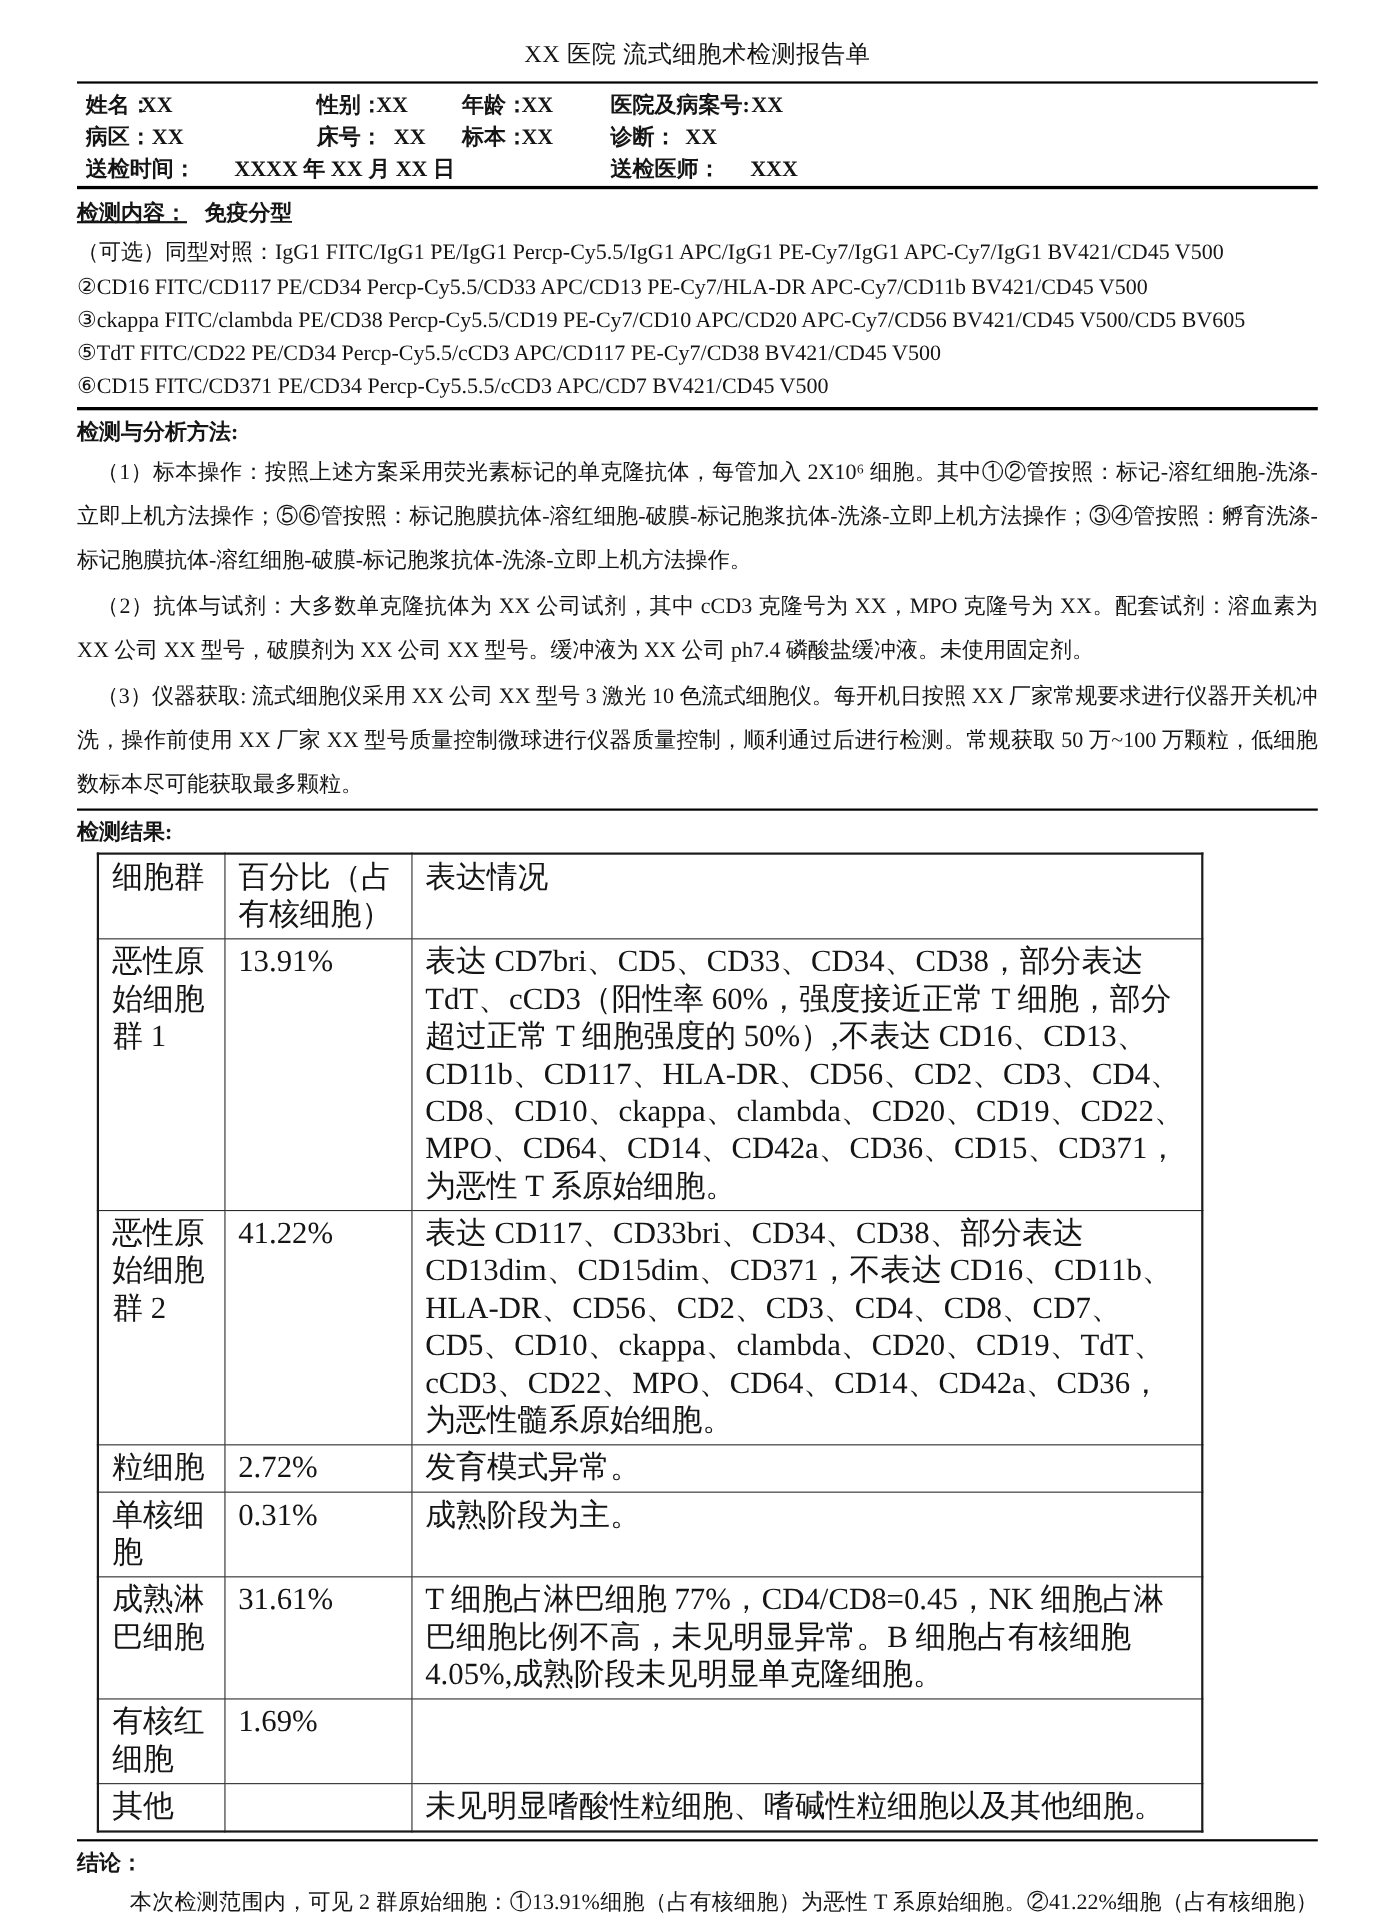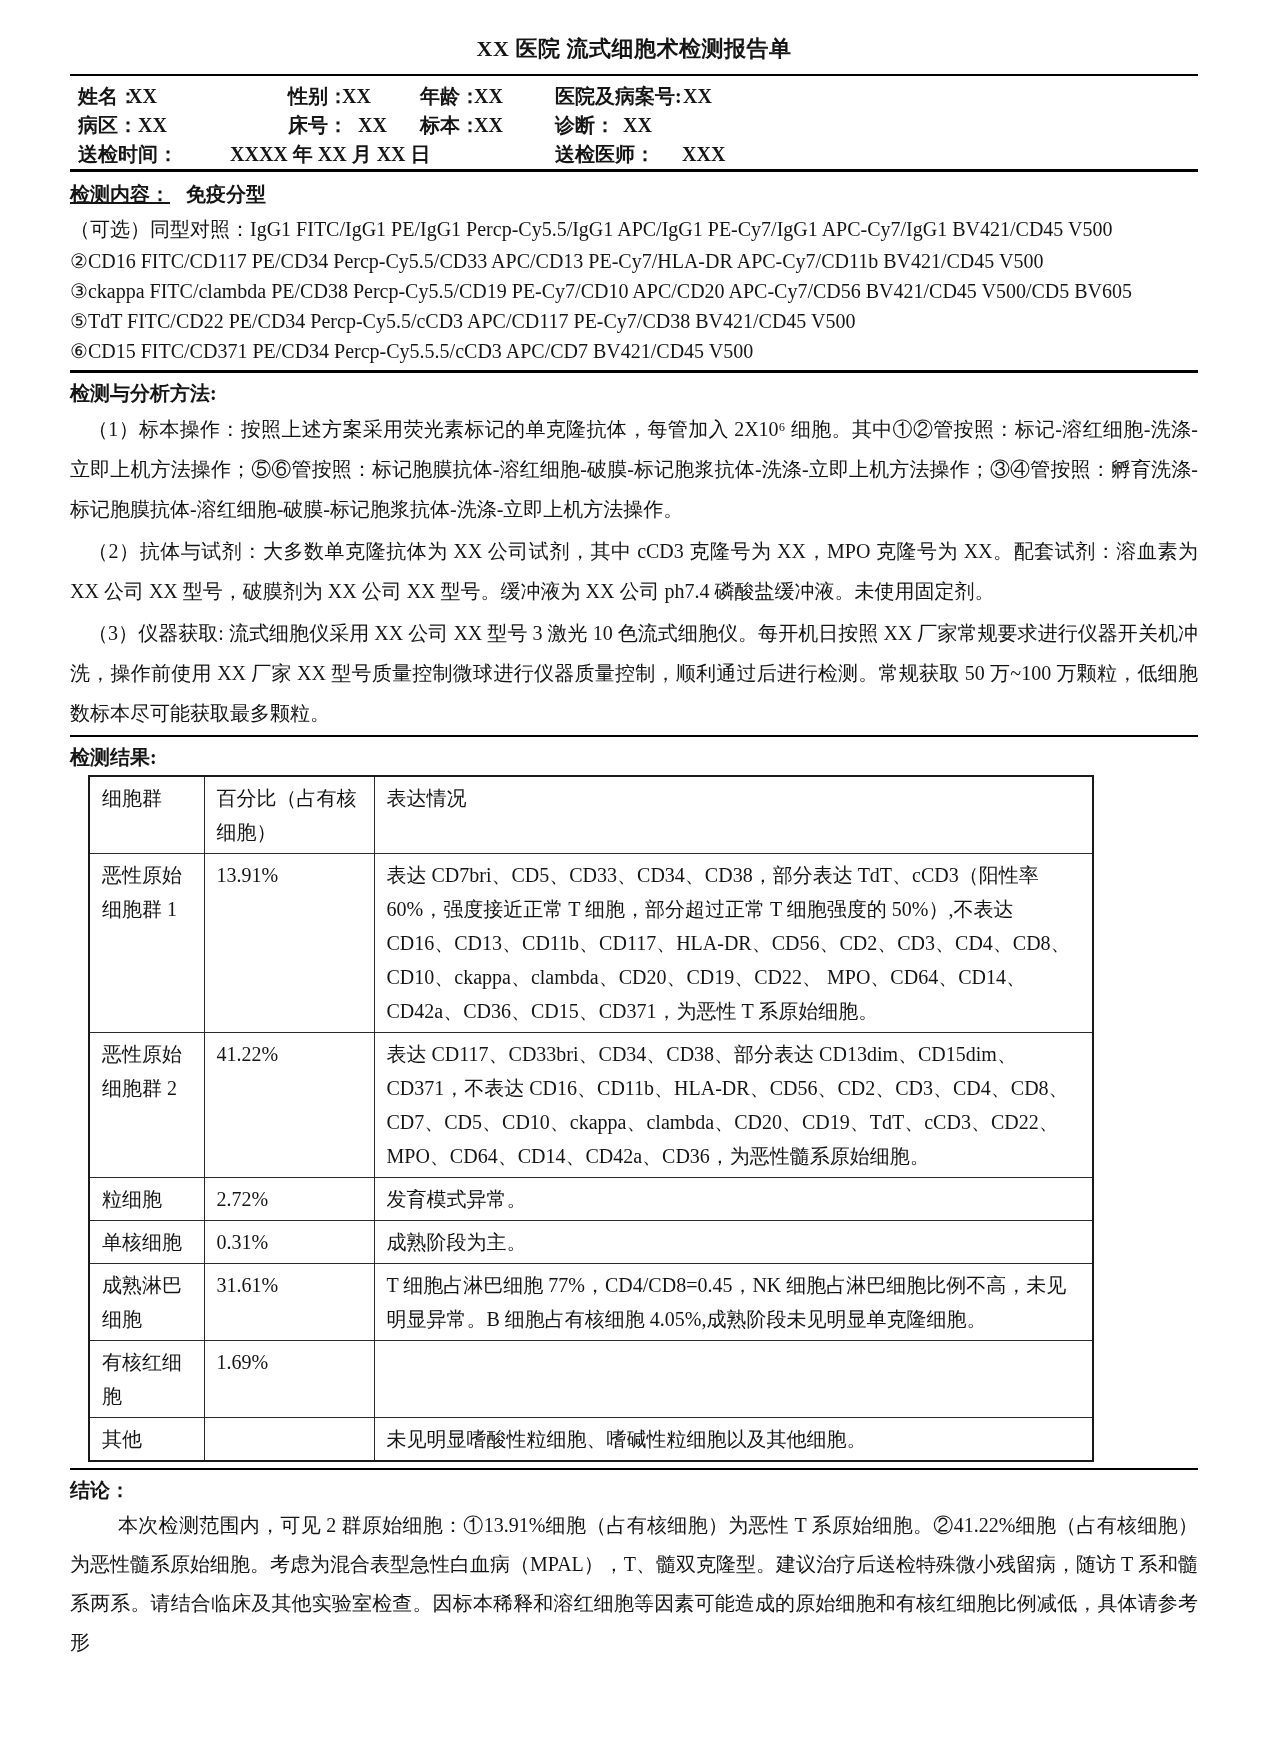--- a/index.html
+++ b/index.html
@@ -2,37 +2,37 @@
 <html><head>
 <meta charset="utf-8">
 <style>
   html,body{margin:0;padding:0;background:#fff;}
   body{
     width:1268px;height:1739px;overflow:hidden;
     font-family:"Liberation Serif","DejaVu Serif",serif;
     color:#151515;font-size:20px;
   }
   .page{box-sizing:border-box;width:1268px;height:1739px;padding:30px 70px 0 70px;}
-  .title{text-align:center;font-weight:bold;font-size:22px;letter-spacing:.5px;margin:4px 0 10px 0;}
+  .title{text-align:center;font-weight:normal;font-size:22px;letter-spacing:.5px;margin:4px 0 10px 0;}
   .rule{border:none;margin:0;}
   .rule-2{border-top:2px solid #000;}
   .rule-3{border-top:3px solid #000;}
   .info-row{position:relative;height:29px;line-height:29px;font-weight:bold;}
   .info-row span{position:absolute;white-space:nowrap;}
   .sect-head{font-weight:bold;line-height:28px;margin:6px 0 2px 0;}
   .content-line{line-height:28px;margin:4px 0 6px 0;}
   .content-line .lbl{font-weight:bold;text-decoration:underline;}
   .content-line .val{font-weight:bold;margin-left:16px;}
   .panel-line{line-height:30px;white-space:nowrap;}
   .isotype-line{line-height:30px;margin:4px 0 2px 0;white-space:nowrap;}
   .method-p{line-height:40px;margin:2px 0;text-align:justify;text-indent:18px;}
   .results-table{border-collapse:collapse;margin:4px 0 6px 18px;width:1004px;table-layout:fixed;}
   .results-table th,.results-table td{
     border:1px solid #2b2b2b;vertical-align:top;text-align:left;
-    padding:4px 12px;line-height:34px;font-weight:normal;font-size:20px;
+    padding:4px 12px;line-height:34px;font-weight:normal;font-size:28px;
   }
   .results-table{border:2px solid #1a1a1a;}
   .col-name{width:115px;}
   .col-pct{width:170px;}
   .col-expr{width:719px;}
   .concl-p{line-height:39px;margin:2px 0 6px 0;text-align:justify;text-indent:48px;}
   .spacer-sm{height:4px;}
 </style>
 </head>
 <body>
@@ -58,21 +58,21 @@
       <span style="left:68px">XX</span>
       <span style="left:218px">床号：</span>
       <span style="left:288px">XX</span>
       <span style="left:350px">标本：</span>
       <span style="left:404px">XX</span>
       <span style="left:485px">诊断：</span>
       <span style="left:553px">XX</span>
     </div>
     <div class="info-row">
       <span style="left:8px">送检时间：</span>
-      <span style="left:160px">XXXX 年 XX 月 XX 日</span>
+      <span style="left:143px">XXXX 年 XX 月 XX 日</span>
       <span style="left:485px">送检医师：</span>
       <span style="left:612px">XXX</span>
     </div>
   </div>
 
   <hr class="rule rule-3">
 
   <div style="padding-top:4px;">
     <div class="content-line">
       <span class="lbl">检测内容：</span><span class="val">免疫分型</span>

